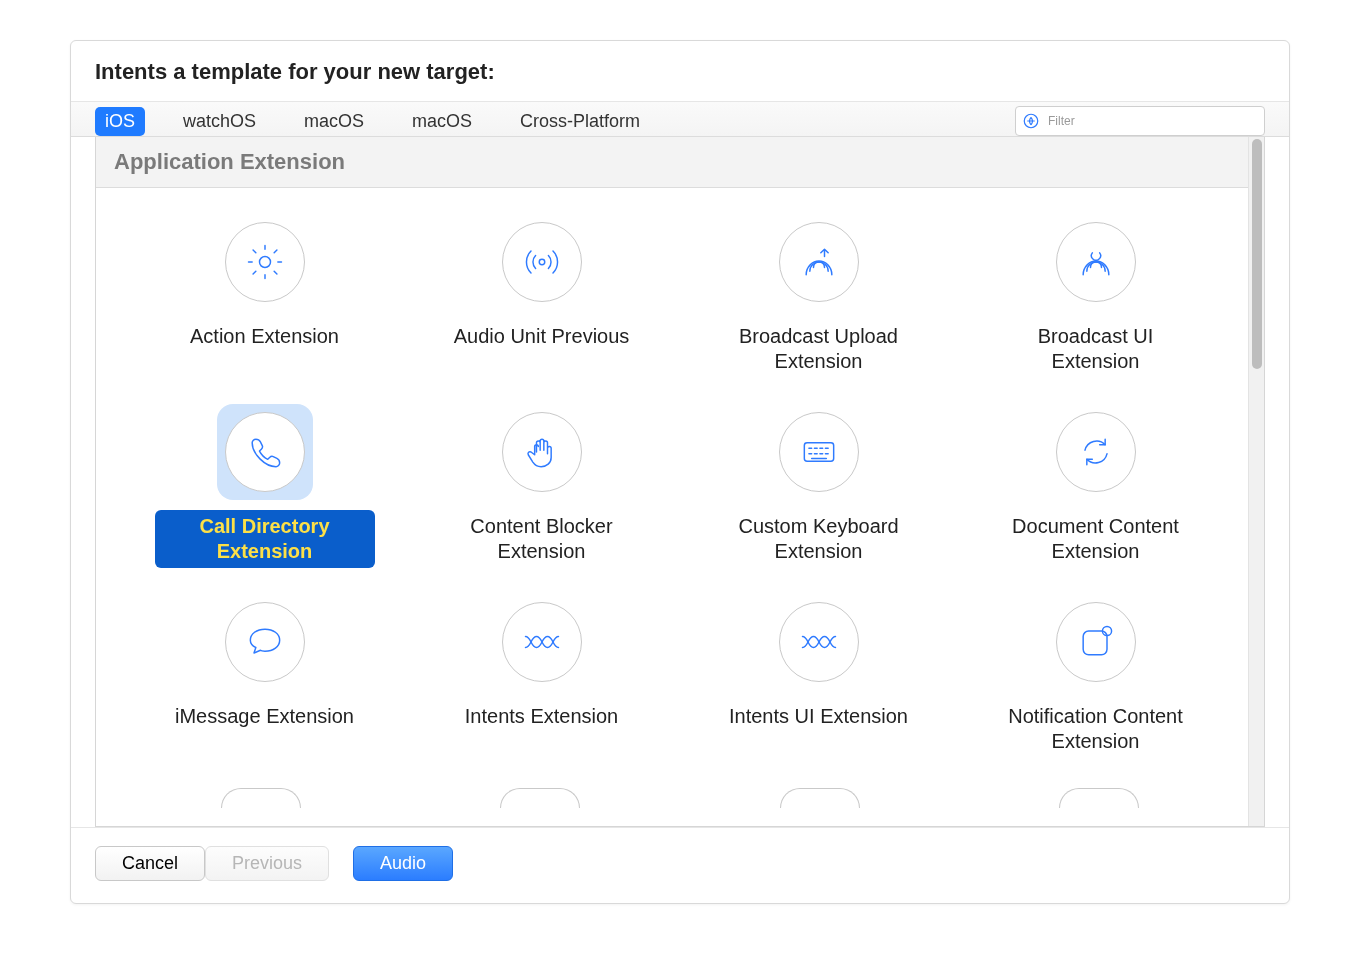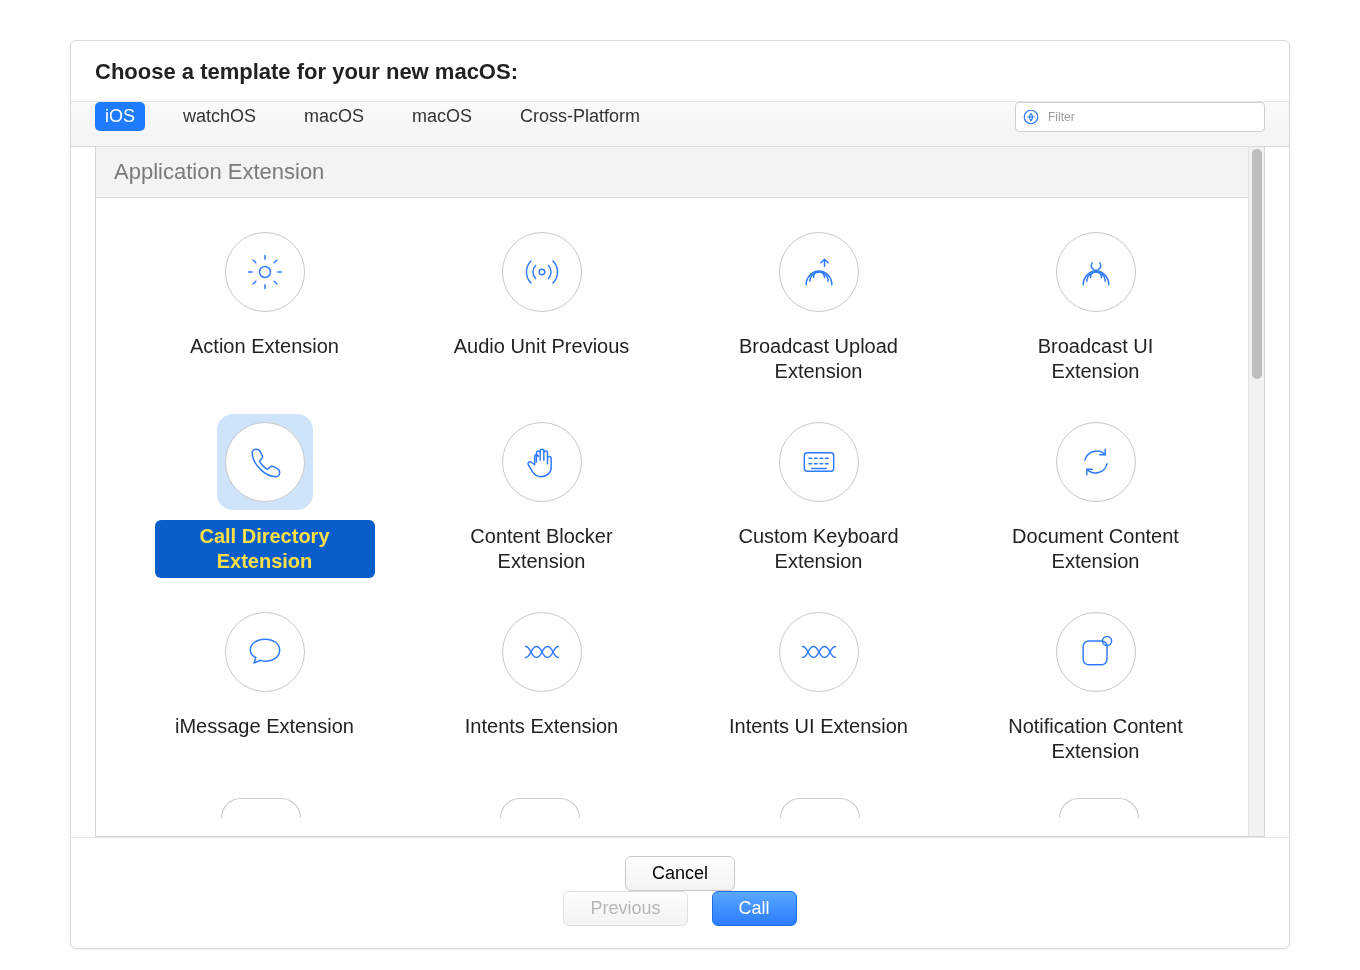--- a/index.html
+++ b/index.html
@@ -18,26 +18,26 @@
     background: #fff;
     box-shadow: 0 1px 3px rgba(0,0,0,0.05);
   }
   .header-title {
     font-size: 22px;
     font-weight: 700;
     padding: 18px 24px 16px 24px;
   }
   .toolbar {
     display: flex;
-    align-items: flex-start;
+    align-items: flex-end;
     justify-content: space-between;
     padding: 0 24px;
     border-top: 1px solid #e6e6e6;
     border-bottom: 1px solid #dcdcdc;
-    height: 46px;
+    height: 36px;
     background: linear-gradient(#fafafa, #f4f4f4);
   }
   .tabs {
     display: flex;
     gap: 28px;
     align-items: center;
   }
   .tab {
     font-size: 18px;
     color: #333;
@@ -85,21 +85,21 @@
     height: 690px;
     overflow: hidden;
     position: relative;
     border: 1px solid #d6d6d6;
     margin: 0 24px;
     border-top: none;
     background: #fff;
   }
   .section-header {
     font-size: 22px;
-    font-weight: 400;
+    font-weight: 700;
     color: #7a7a7a;
     padding: 12px 18px;
     background: #f3f3f3;
     border-bottom: 1px solid #dcdcdc;
   }
   .grid {
     display: grid;
     grid-template-columns: repeat(4, 1fr);
     gap: 10px 0;
     padding: 20px 30px 20px 30px;
@@ -177,24 +177,23 @@
     top: 2px;
     left: 3px;
     width: 10px;
     height: 230px;
     background: #bdbdbd;
     border-radius: 5px;
   }
 
   .footer {
     display: flex;
-    justify-content: flex-end;
+    justify-content: flex-start;
     align-items: center;
     padding: 18px 24px 22px 24px;
-    flex-direction: column;
   }
   .btn {
     font-size: 18px;
     padding: 6px 26px;
     border-radius: 6px;
     border: 1px solid #c8c8c8;
     background: linear-gradient(#ffffff, #f2f2f2);
     cursor: default;
   }
   .btn.primary {
@@ -209,21 +208,21 @@
     border: 1px solid #e0e0e0;
   }
   .footer-right { display:flex; gap: 24px; }
   svg { stroke: #2f7bff; fill: none; stroke-width: 1.6; }
 </style>
 </head>
 <body>
 
 <div class="sheet">
 
-  <div class="header-title">Choose a template for your new macOS:</div>
+  <div class="header-title">Intents a template for your new target:</div>
 
   <div class="toolbar">
     <div class="tabs" id="tabs">
         <span class="tab active">iOS</span>
         <span class="tab">watchOS</span>
         <span class="tab">macOS</span>
         <span class="tab">macOS</span>
         <span class="tab">Cross-Platform</span>
       </div>
     <div class="filter-wrap">
@@ -393,17 +392,17 @@
       <div class="scrollbar-track">
         <div class="scrollbar-thumb"></div>
       </div>
     </div>
   </div>
 
   <div class="footer">
     <button class="btn">Cancel</button>
     <div class="footer-right">
       <button class="btn disabled">Previous</button>
-      <button class="btn primary">Call</button>
+      <button class="btn primary">Audio</button>
     </div>
   </div>
 
 </div>
 
 </body></html>

